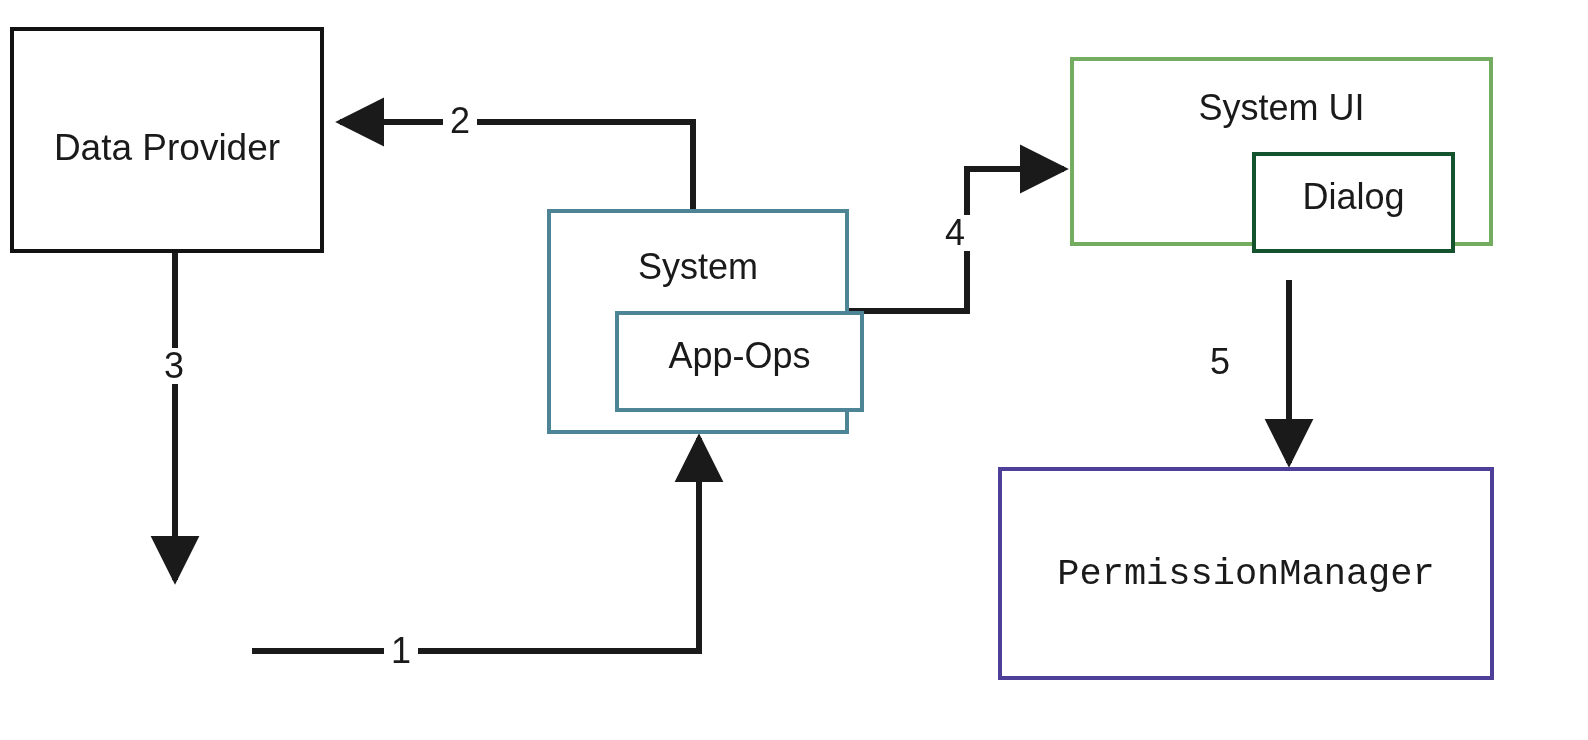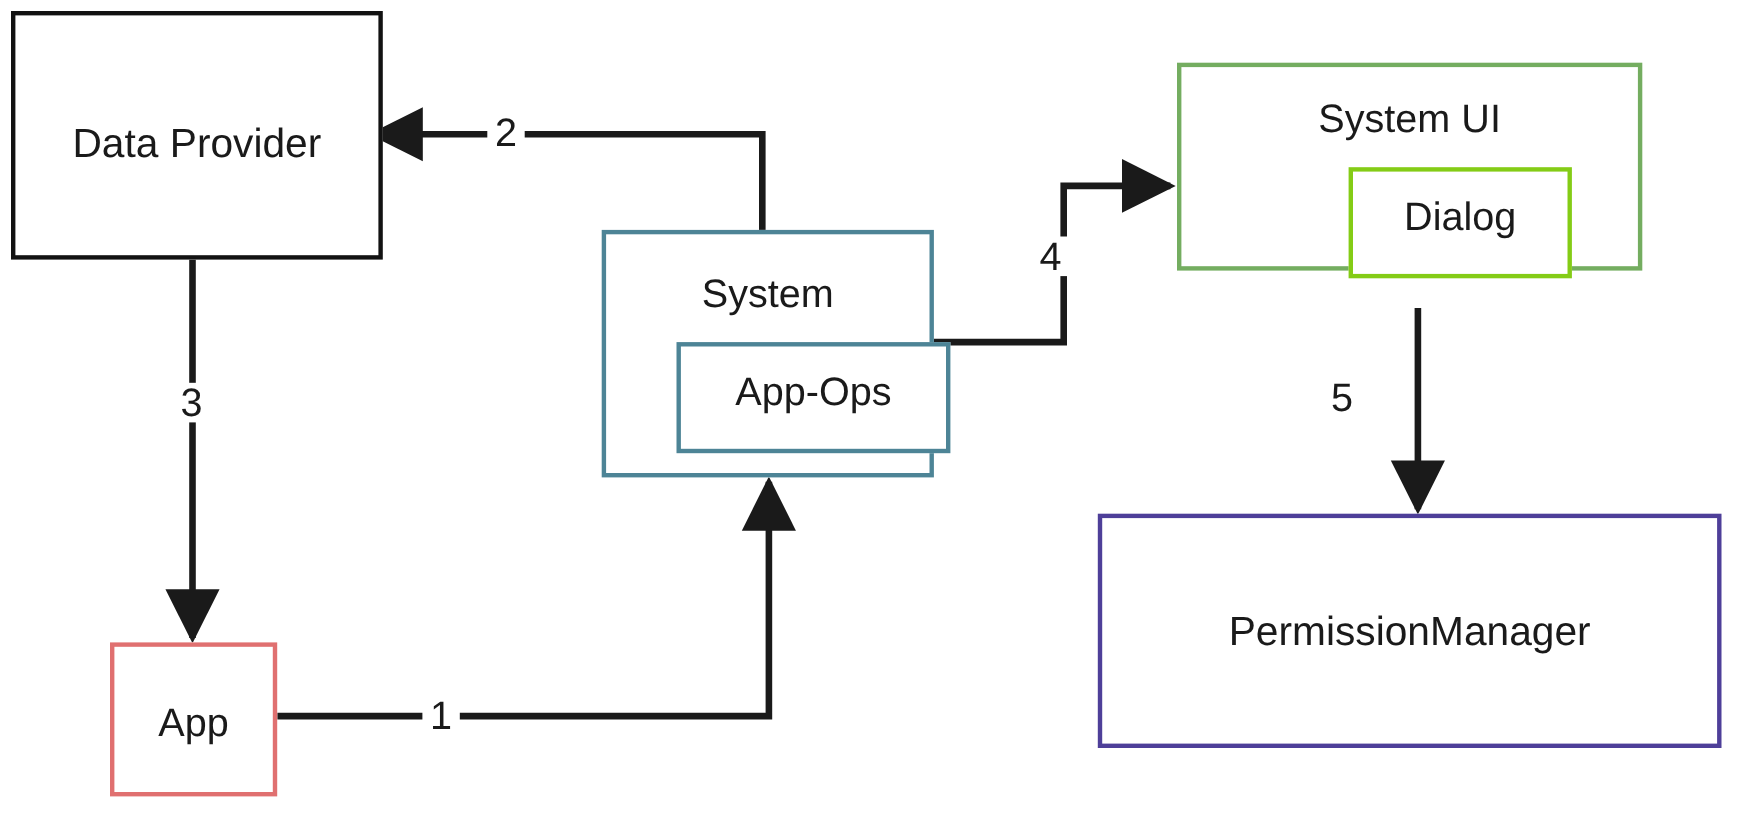--- a/index.html
+++ b/index.html
@@ -25,21 +25,21 @@
   .node-label {
     position: absolute;
     left: 0;
     right: 0;
     text-align: center;
     color: #1a1a1a;
     white-space: nowrap;
   }
   
   #node-data-provider {
-    left: 10px; top: 10px; width: 338px; height: 226px;
+    left: 10px; top: 27px; width: 314px; height: 226px;
     border: 4px solid #121212;
     text-decoration: underline;
   }
   #node-data-provider .node-label {
     top: 96px; font-size: 37px;
   }
   
   #node-system {
     left: 547px; top: 209px; width: 302px; height: 225px;
     border: 4px solid #4d8496;
@@ -59,30 +59,31 @@
   
   #node-system-ui {
     left: 1070px; top: 57px; width: 423px; height: 189px;
     border: 4px solid #74ad60;
   }
   #node-system-ui .node-label {
     top: 26px; font-size: 36px;
   }
   
   #node-dialog {
-    left: 1226px; top: 152px; width: 203px; height: 101px;
-    border: 4px solid #84cc16;
+    left: 1252px; top: 152px; width: 203px; height: 101px;
+    border: 4px solid #14532d;
   }
   #node-dialog .node-label {
     top: 20px; font-size: 36px;
   }
   
   #node-permission-manager {
-    left: 998px; top: 467px; width: 567px; height: 213px;
+    left: 998px; top: 467px; width: 496px; height: 213px;
     border: 4px solid #4e3f99;
+    font-family: Liberation Mono, monospace;
   }
   #node-permission-manager .node-label {
     top: 82px; font-size: 37px;
   }
   
   #node-app {
     left: 100px; top: 584px; width: 152px; height: 140px;
     border: 4px solid #e07070;
   }
   #node-app .node-label {
@@ -151,17 +152,14 @@
   </div>
 
   <div class="node" id="node-dialog">
     <div class="node-label">Dialog</div>
   </div>
 
   <div class="node" id="node-permission-manager">
     <div class="node-label">PermissionManager</div>
   </div>
 
-  <div class="node" id="node-app">
-    <div class="node-label">App</div>
-  </div>
 
 </div>
 
 </body></html>

